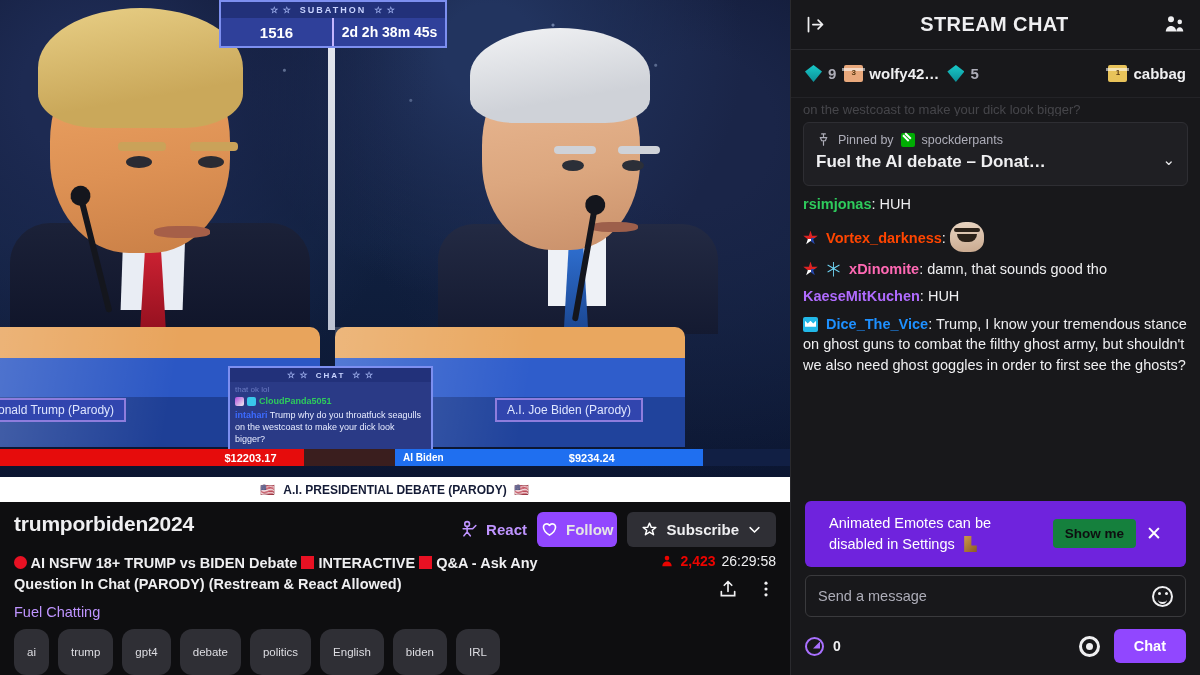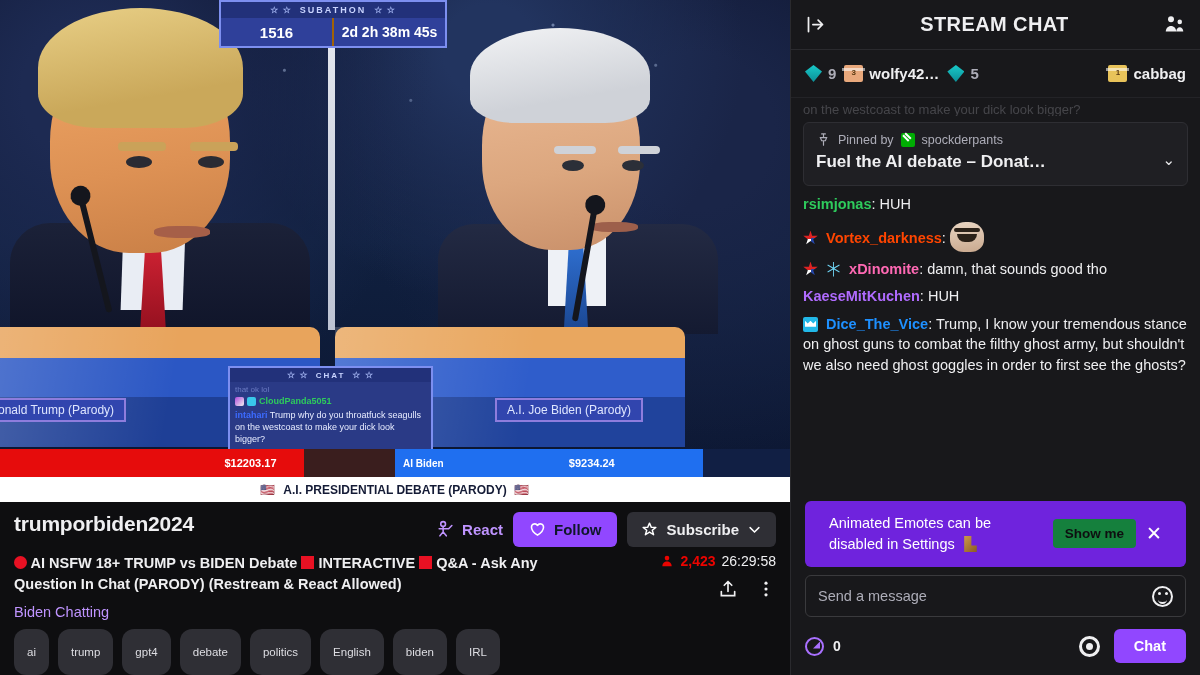--- a/index.html
+++ b/index.html
@@ -84,21 +84,21 @@
   
   .subathon { position:absolute; left:219px; top:0; width:228px;
     border:2px solid #7d8ff0; background:#2a3a86; }
   .sub-head { display:flex; align-items:center; justify-content:center; gap:8px;
     height:16px; background:#22317a; color:#c9d4ff; font-size:9px; letter-spacing:2px;
     font-weight:bold; }
   .stars { color:#9fb0ee; font-size:9px; letter-spacing:1px; }
   .sub-body { display:flex; height:28px; }
   .sub-cell { flex:1; display:flex; align-items:center; justify-content:center;
     color:#fff; font-weight:bold; font-size:15px; background:#2f409a; }
-  .sub-cell + .sub-cell { border-left:2px solid #a16207; font-size:14px; }
+  .sub-cell + .sub-cell { border-left:2px solid #c4b5fd; font-size:14px; }
 
   
   .vchat { position:absolute; left:228px; top:366px; width:205px;
     border:2px solid #7d8ff0; background:#2a3a86; }
   .vchat-head{ display:flex; align-items:center; justify-content:center; gap:7px;
     height:14px; background:#22317a; color:#c9d4ff; font-size:8px; letter-spacing:2px; font-weight:bold; }
   .vchat-body{ padding:3px 5px 7px; }
   .vchat-ghost{ font-size:8px; color:#7f8fd6; opacity:.75; }
   .vchat-user{ display:flex; align-items:center; gap:3px; margin:2px 0 3px; }
   .vb{ width:9px; height:9px; border-radius:2px; display:inline-block; }
@@ -109,42 +109,42 @@
   .vchat-msg b{ color:#3c6bff; }
 
   
   .plate { position:absolute; border:2px solid #8e7ddd; background:#3145ae;
     color:#dfe6ff; font-size:12px; padding:3px 10px; white-space:nowrap; }
   .plate-l { left:-14px; top:398px; }
   .plate-r { left:495px; top:398px; }
 
   
   .bars { position:absolute; left:0; right:0; bottom:25px; height:28px; display:flex; }
-  .bar { height:28px; position:relative; display:flex; align-items:center; }
+  .bar { height:17px; position:relative; display:flex; align-items:center; }
   .bar-red { width:50%; background:#3a1e1e; }
   .bar-red .fill{ position:absolute; left:0; top:0; bottom:0; width:77%; background:#e60c0c; }
   .bar-blue { width:50%; background:#111f44; }
   .bar-blue .fill{ position:absolute; left:0; top:0; bottom:0; width:78%; background:#1f6ff0; }
   .bar-amt { position:relative; color:#fff; font-size:11px; font-weight:bold; }
   .bar-red .bar-amt{ margin-left:auto; margin-right:30%; }
   .bar-blue .bar-amt{ position:absolute; left:44%; }
   .bar-label{ position:absolute; left:8px; color:#fff; font-size:10px; font-weight:bold; }
   .banner { position:absolute; left:0; right:0; bottom:0; height:25px; background:#fff;
     display:flex; align-items:center; justify-content:center; gap:8px;
     color:#141b36; font-size:12px; font-weight:bold; }
 
   
   .info { padding:10px 14px 0 14px; position:relative; flex:1; }
   .chan-row{ display:flex; align-items:flex-start; }
   .chan { font-size:21px; font-weight:bold; color:#efeff1; letter-spacing:-.2px; }
   .actions { margin-left:auto; display:flex; align-items:center; gap:10px; }
   .react-btn { display:flex; align-items:center; gap:7px; color:#bf94ff;
     font-size:15px; font-weight:bold; background:none; border:none; cursor:pointer; }
-  .follow-btn { display:flex; align-items:center; gap:8px; background:#9147ff; color:#0f172a;
-    border:none; border-radius:6px; padding:9px 16px; font-size:15px; font-weight:bold; cursor:pointer; }
+  .follow-btn { display:flex; align-items:center; gap:8px; background:#9147ff; color:#e5e5e5;
+    border:none; border-radius:6px; padding:9px 4px; font-size:15px; font-weight:bold; cursor:pointer; }
   .sub-btn { display:flex; align-items:center; gap:8px; background:#2f2f35; color:#efeff1;
     border:none; border-radius:6px; padding:9px 14px; font-size:15px; font-weight:bold; cursor:pointer; }
   .title-row { display:flex; align-items:flex-start; margin-top:6px; }
   .title { font-size:14.5px; font-weight:bold; color:#efeff1; line-height:1.45; max-width:575px; }
   .sq { display:inline-block; width:13px; height:13px; background:#e81123; vertical-align:-1px; }
   .dot-red{ display:inline-block; width:13px; height:13px; border-radius:50%; background:#e81123; vertical-align:-1px;}
   .meta { margin-left:auto; text-align:right; }
   .viewers { display:flex; align-items:center; gap:6px; justify-content:flex-end;
     color:#eb0400; font-size:14px; font-weight:bold; }
   .uptime { color:#efeff1; font-size:14px; font-weight:normal;text-align:center; }
@@ -388,21 +388,21 @@
             </svg>
             <svg width="20" height="20" viewBox="0 0 24 24">
               <circle cx="12" cy="5" r="1.9" fill="#efeff1"></circle>
               <circle cx="12" cy="12" r="1.9" fill="#efeff1"></circle>
               <circle cx="12" cy="19" r="1.9" fill="#efeff1"></circle>
             </svg>
           </div>
         </div>
       </div>
 
-      <div class="category">Biden Chatting</div>
+      <div class="category">Fuel Chatting</div>
 
       <div class="tags">
         <span class="tag">ai</span>
         <span class="tag">trump</span>
         <span class="tag">gpt4</span>
         <span class="tag">debate</span>
         <span class="tag">politics</span>
         <span class="tag">English</span>
         <span class="tag">biden</span>
         <span class="tag">IRL</span>

